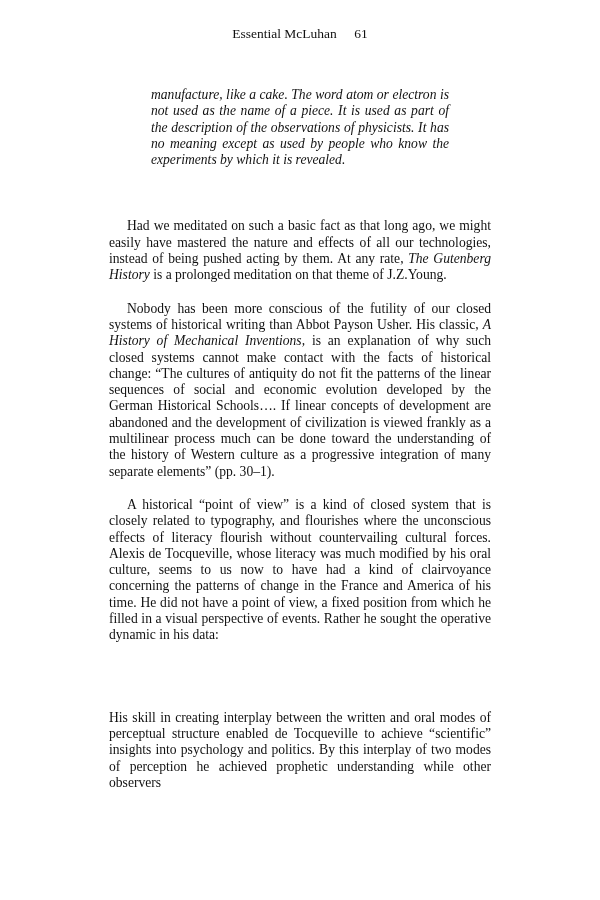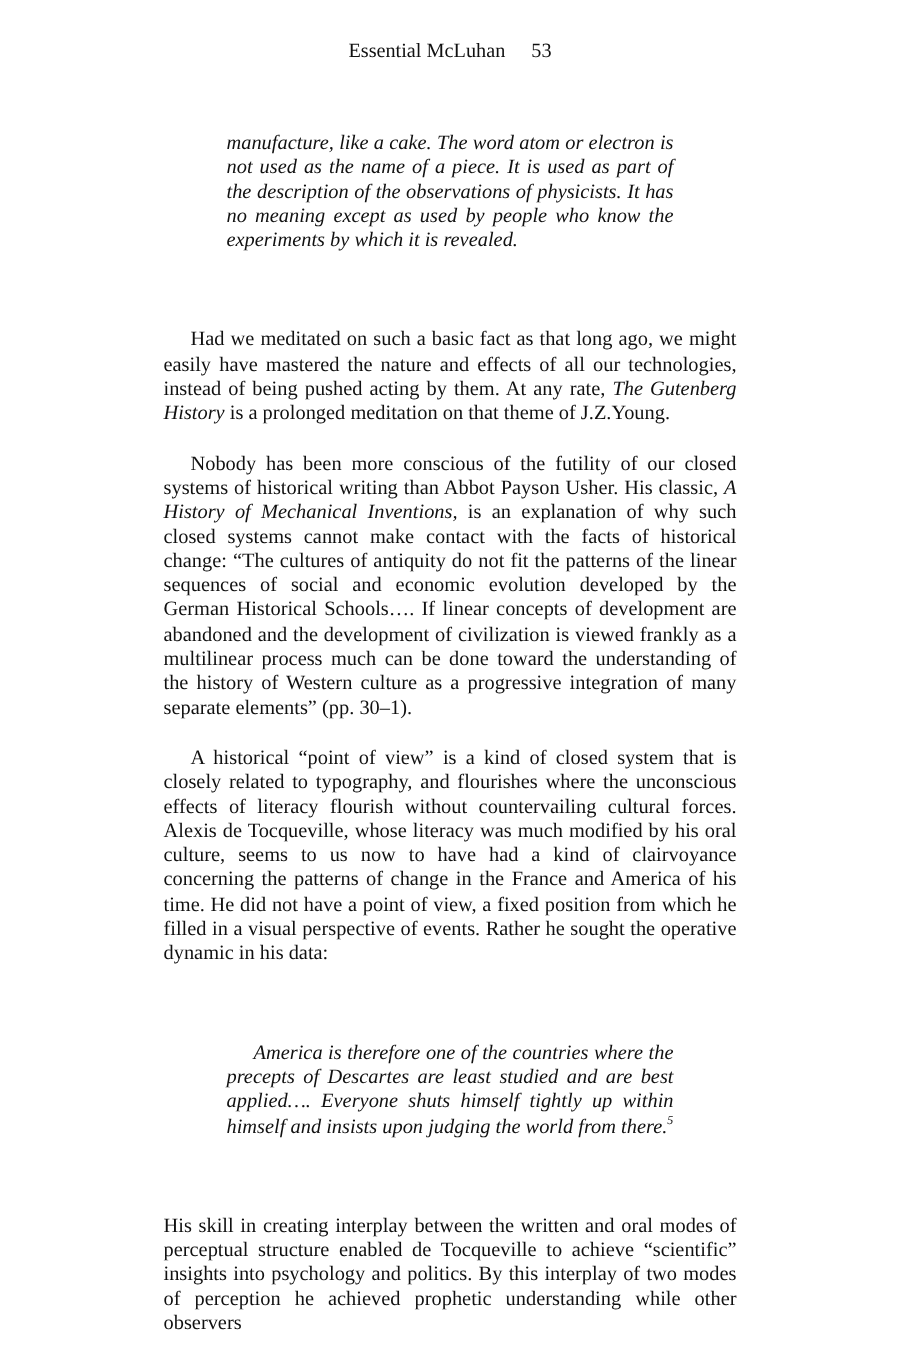--- a/index.html
+++ b/index.html
@@ -47,41 +47,40 @@
     .gap-after-quote { height: 16px; }
     .gap-before-quote { height: 16px; }
     em, i { font-style: italic; }
     sup { font-size: 8px; line-height: 0; vertical-align: super; }
   </style>
 </head>
 <body>
 
 <div class="page-header">
   <span class="title">Essential McLuhan</span>
-  <span>53</span>
+  <span>61</span>
 </div>
 
 <div class="content">
 
   <div class="blockquote">
     <p>manufacture, like a cake. The word atom or electron is not used as the name of a piece. It is used as part of the description of the observations of physicists. It has no meaning except as used by people who know the experiments by which it is revealed.</p>
   </div>
 
   <div class="gap-after-quote"></div>
 
 
   <p class="indent"><span>Had we meditated on such a basic fact as that long ago, we might easily have mastered the nature and effects of all our technologies, instead of being pushed acting by them. At any rate, </span><em>The Gutenberg History</em><span> is a prolonged meditation on that theme of J.Z.Young.</span></p>
 
   <p class="indent"><span>Nobody has been more conscious of the futility of our closed systems of historical writing than Abbot Payson Usher. His classic, </span><em>A History of Mechanical Inventions,</em><span> is an explanation of why such closed systems cannot make contact with the facts of historical change: “The cultures of antiquity do not fit the patterns of the linear sequences of social and economic evolution developed by the German Historical Schools…. If linear concepts of development are abandoned and the development of civilization is viewed frankly as a multilinear process much can be done toward the understanding of the history of Western culture as a progressive integration of many separate elements” (pp. 30–1).</span></p>
 
   <p class="indent">A historical “point of view” is a kind of closed system that is closely related to typography, and flourishes where the unconscious effects of literacy flourish without countervailing cultural forces. Alexis de Tocqueville, whose literacy was much modified by his oral culture, seems to us now to have had a kind of clairvoyance concerning the patterns of change in the France and America of his time. He did not have a point of view, a fixed position from which he filled in a visual perspective of events. Rather he sought the operative dynamic in his data:</p>
 
   <div class="gap-before-quote"></div>
 
   <div class="blockquote">
-    <p class="indent"><span>America is therefore one of the countries where the precepts of Descartes are least studied and are best applied…. Everyone shuts himself tightly up within himself and insists upon judging the world from there.</span><sup>5</sup></p>
   </div>
 
   <div class="gap-after-quote"></div>
 
   <p>His skill in creating interplay between the written and oral modes of perceptual structure enabled de Tocqueville to achieve “scientific” insights into psychology and politics. By this interplay of two modes of perception he achieved prophetic understanding while other observers</p>
 
 </div>
 
 </body></html>

